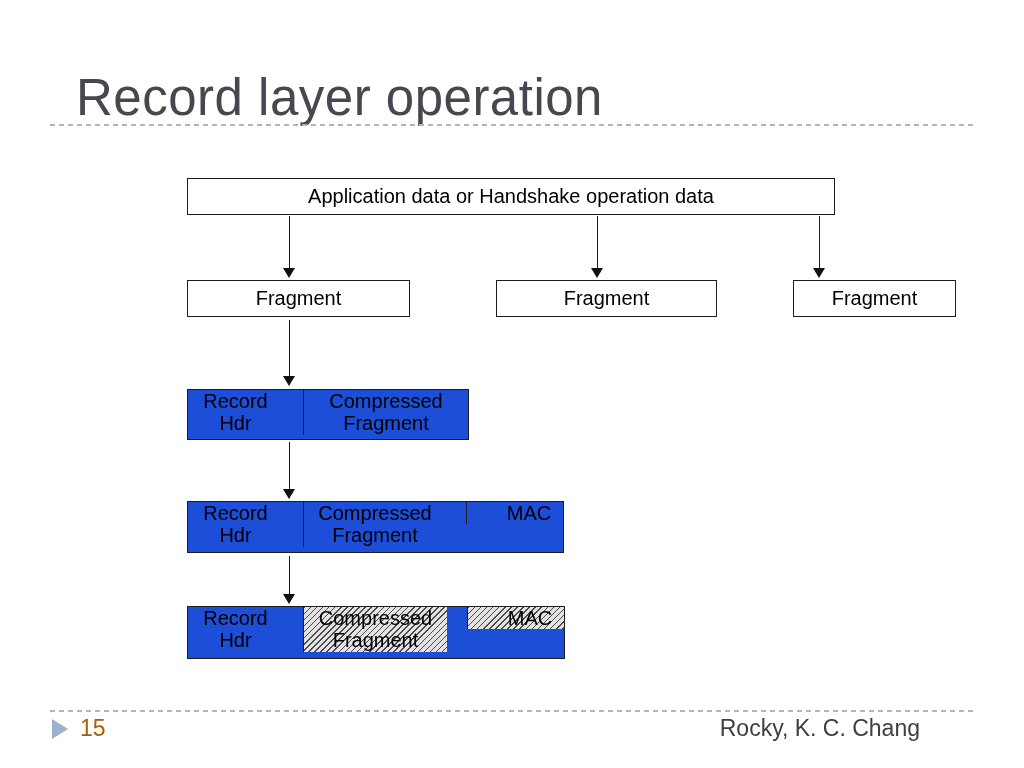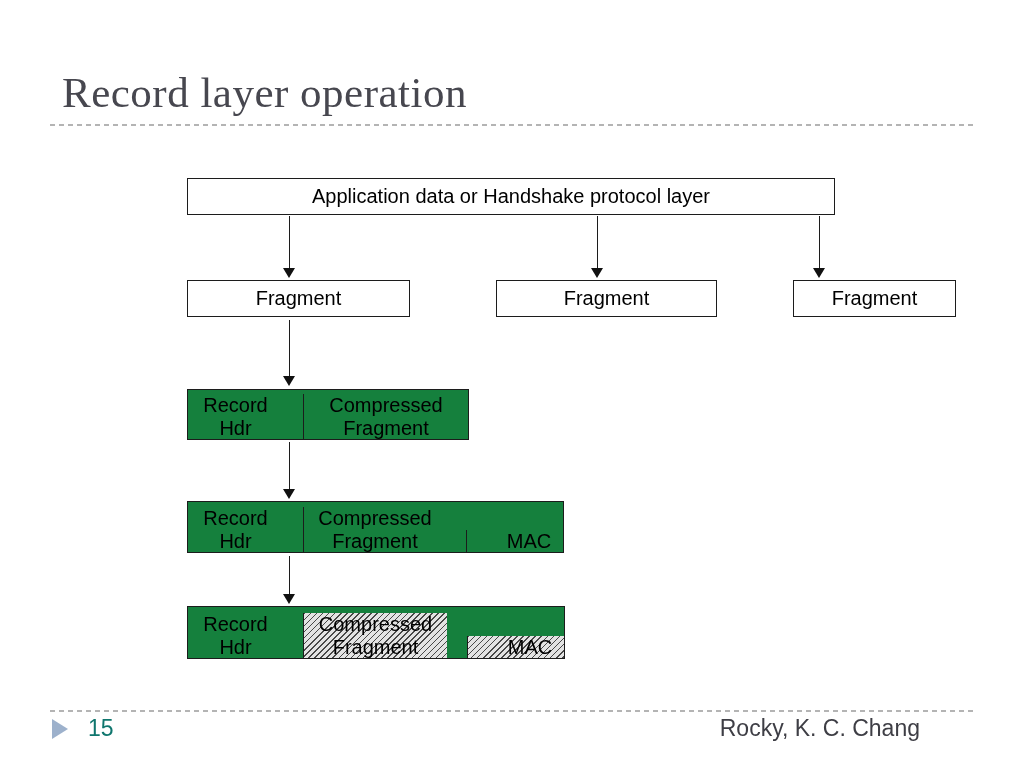--- a/index.html
+++ b/index.html
@@ -4,23 +4,23 @@
 <style>
   html,body { margin:0; padding:0; }
   body {
     width:1024px; height:768px; position:relative;
     background:#ffffff; overflow:hidden;
     font-family:"Liberation Sans", sans-serif;
   }
 
   
   .slide-title {
-    position:absolute; left:62px; top:68px;
-    font-family:Liberation Serif, serif;
-    font-size:43px; font-weight:400; color:#47474f;
+    position:absolute; left:76px; top:68px;
+    font-family:Liberation Sans, sans-serif;
+    font-size:51px; font-weight:400; color:#47474f;
     letter-spacing:0.5px; white-space:nowrap;
   }
   .dashed-rule {
     position:absolute; height:2px;
     background:repeating-linear-gradient(90deg,#b4b4b4 0 5px, transparent 5px 9px);
   }
   .rule-top    { left:50px; top:124px; width:925px; }
   .rule-bottom { left:50px; top:710px; width:925px; }
 
   
@@ -30,23 +30,23 @@
     display:flex; align-items:center; justify-content:center;
     font-size:20px; color:#000; text-align:center; line-height:1.12;
   }
   .top-box  { left:187px; top:178px; width:648px; height:37px; }
   .frag-1   { left:187px; top:280px; width:223px; height:37px; }
   .frag-2   { left:496px; top:280px; width:221px; height:37px; }
   .frag-3   { left:793px; top:280px; width:163px; height:37px; }
 
   .record-row {
     position:absolute; box-sizing:border-box;
-    border:1.5px solid #1c1c1c; display:flex; align-items:flex-end;
+    border:1.5px solid #1c1c1c; display:flex; align-items:flex-start;
     font-size:20px; color:#000; text-align:center; line-height:1.12;
-    background:#15803d;
+    background:#1d4ed8;
   }
   .row-1 { left:187px; top:389px; width:282px; height:51px; }
   .row-2 { left:187px; top:501px; width:377px; height:52px; }
   .row-3 { left:187px; top:606px; width:378px; height:53px; }
   .cell {
     display:flex; align-items:center; justify-content:center;
     box-sizing:border-box; overflow:visible;
   }
   .cell + .cell { border-left:1.5px solid #1c1c1c;margin-left:20px; }
   .cell-hdr  { width:95px; flex:0 0 auto; }
@@ -77,36 +77,36 @@
   .arr-r2 { left:283px; top:556px; height:48px; }
 
   
   .footer-bullet {
     position:absolute; left:52px; top:719px; width:0; height:0;
     border-left:16px solid #9db1cc;
     border-top:10px solid transparent;
     border-bottom:10px solid transparent;
   }
   .page-number {
-    position:absolute; left:88px; top:715px;
-    font-size:23px; color:#0f766e;
+    position:absolute; left:80px; top:715px;
+    font-size:23px; color:#a16207;
   }
   .footer-author {
     position:absolute; right:104px; top:715px;
     font-size:23px; color:#3e3e45;margin-left:28px;
   }
 </style>
 </head>
 <body>
 
 <div class="slide-title">Record layer operation</div>
 <div class="dashed-rule rule-top"></div>
 
 <div class="dbox top-box">
-  <span>Application data or Handshake protocol layer</span>
+  <span>Application data or Handshake operation data</span>
 </div>
 
 <div class="arrow arr-t1"></div>
 <div class="arrow arr-t2"></div>
 <div class="arrow arr-t3"></div>
 
 <div class="dbox frag-1">
   <span>Fragment</span>
 </div>
 <div class="dbox frag-2">

